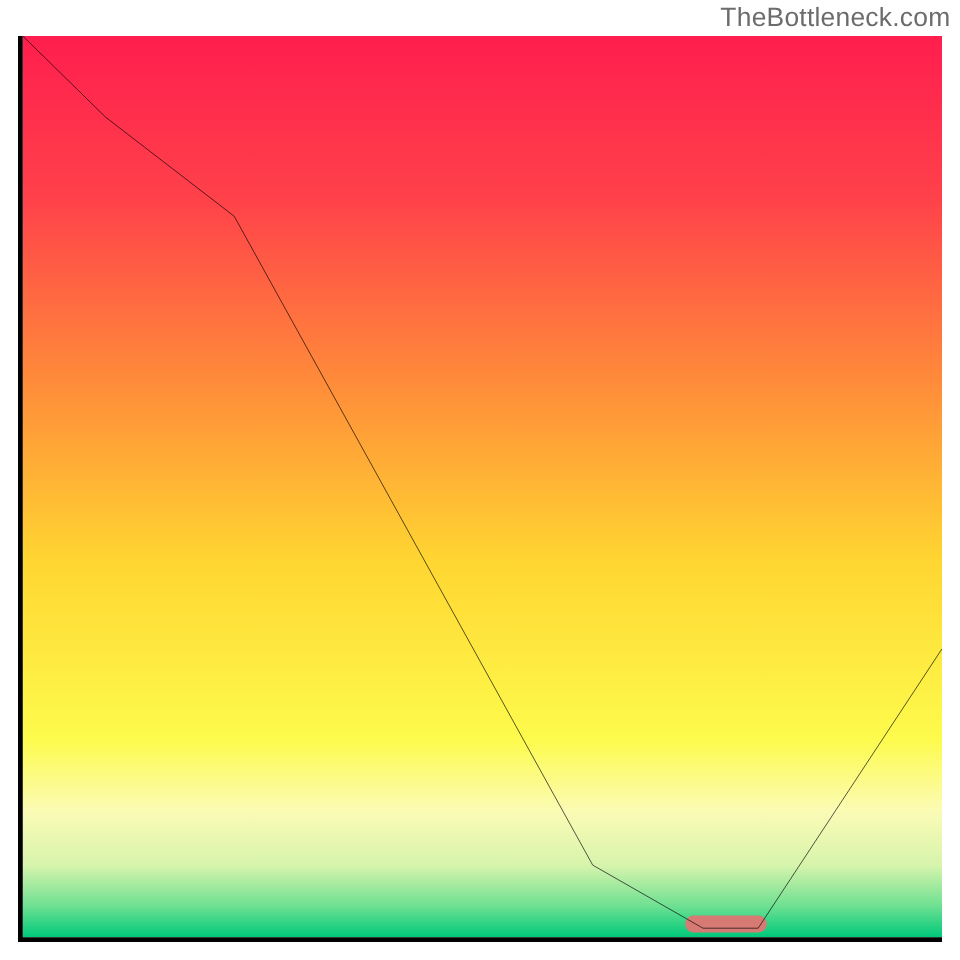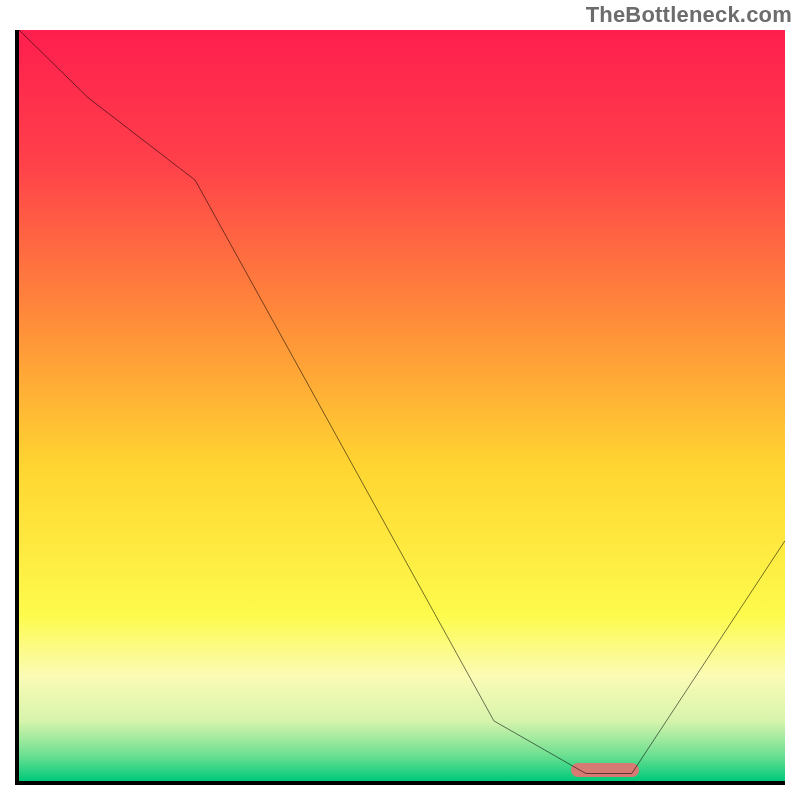--- a/index.html
+++ b/index.html
@@ -13,21 +13,21 @@
   .container {
     position: relative;
     width: 800px;
     height: 800px;
   }
   .watermark {
     position: absolute;
     top: 2px;
     right: 8px;
     font-size: 22px;
-    font-weight: bold;
+    font-weight: normal;
     color: #6c6c6c;
     letter-spacing: 0.2px;
   }
   .plot-frame {
     position: absolute;
     left: 15px;
     top: 30px;
     width: 770px;
     height: 755px;
     border: 4px solid #000000;

